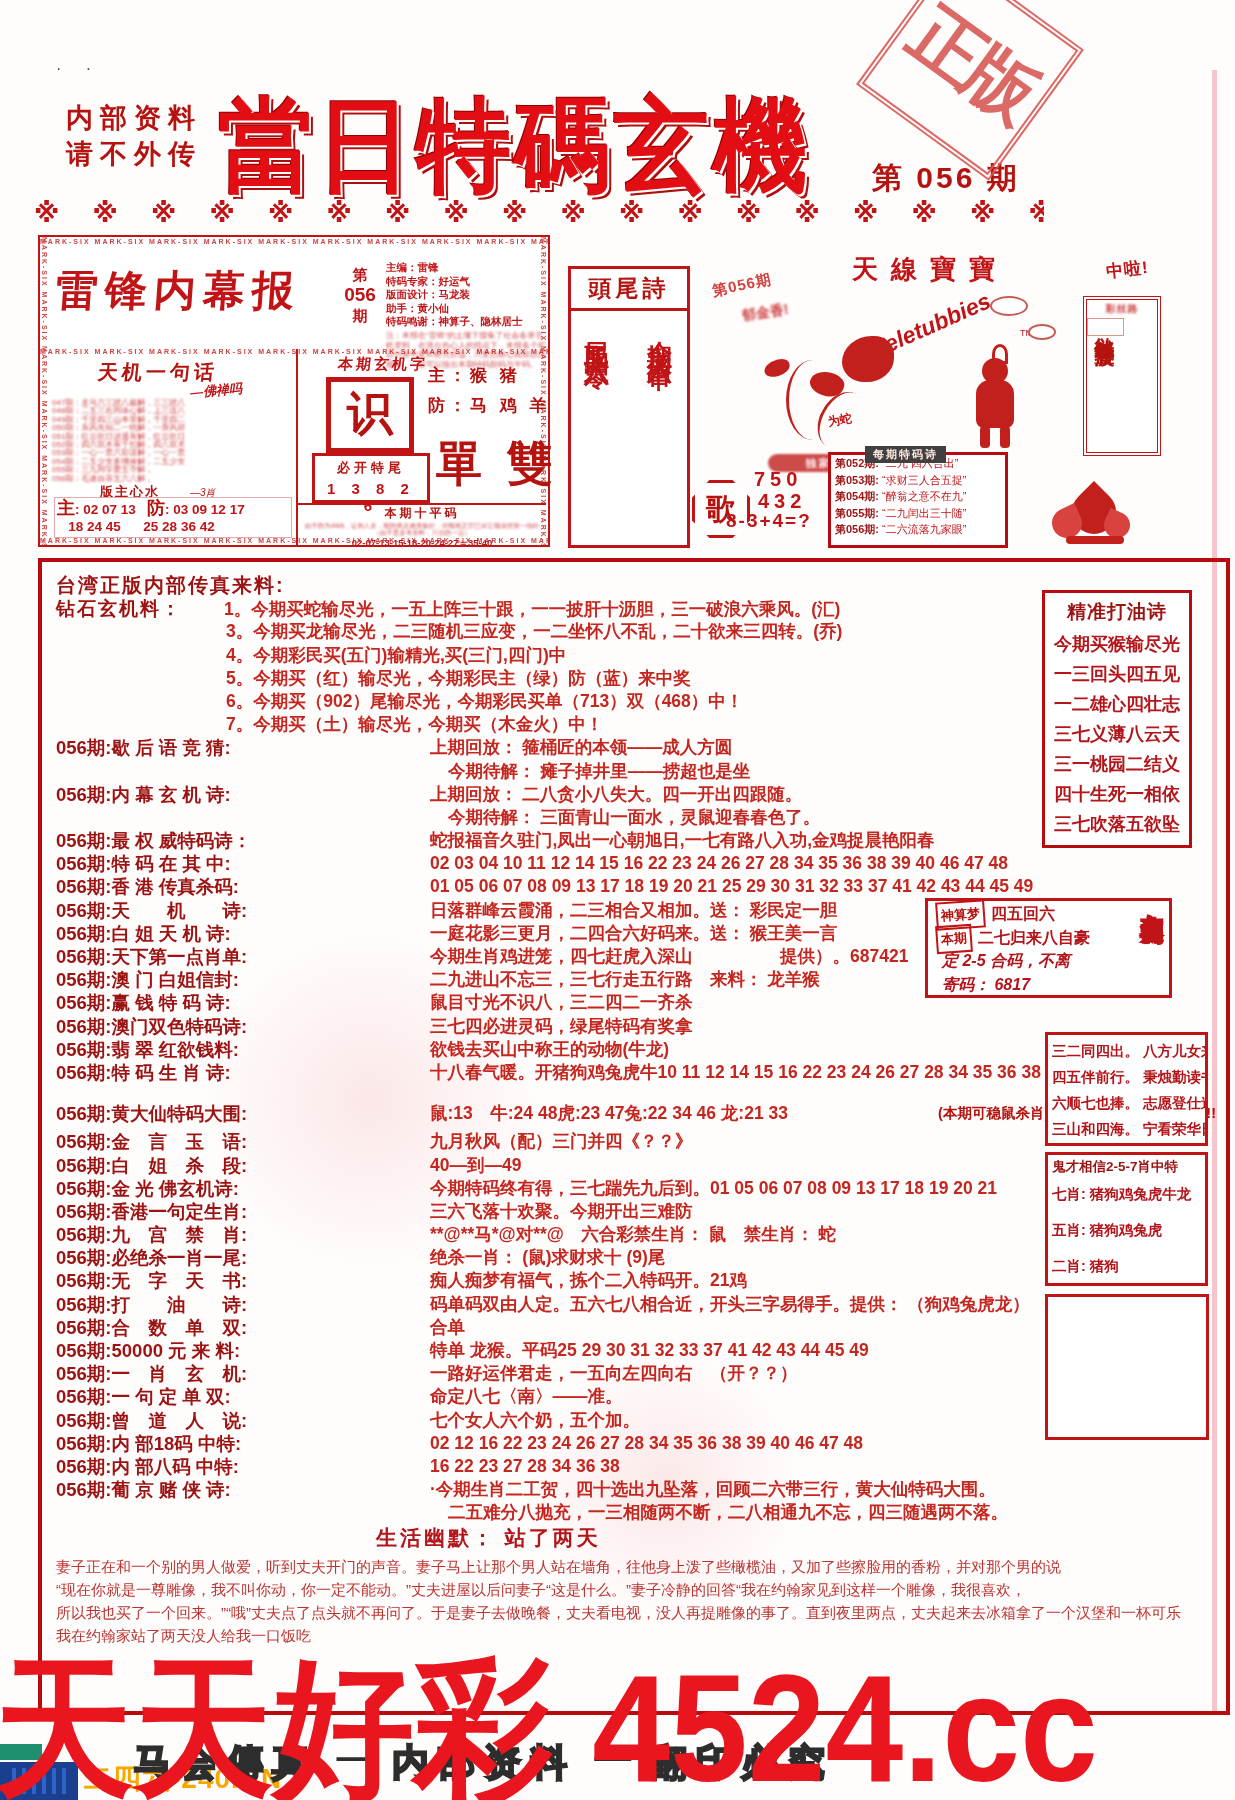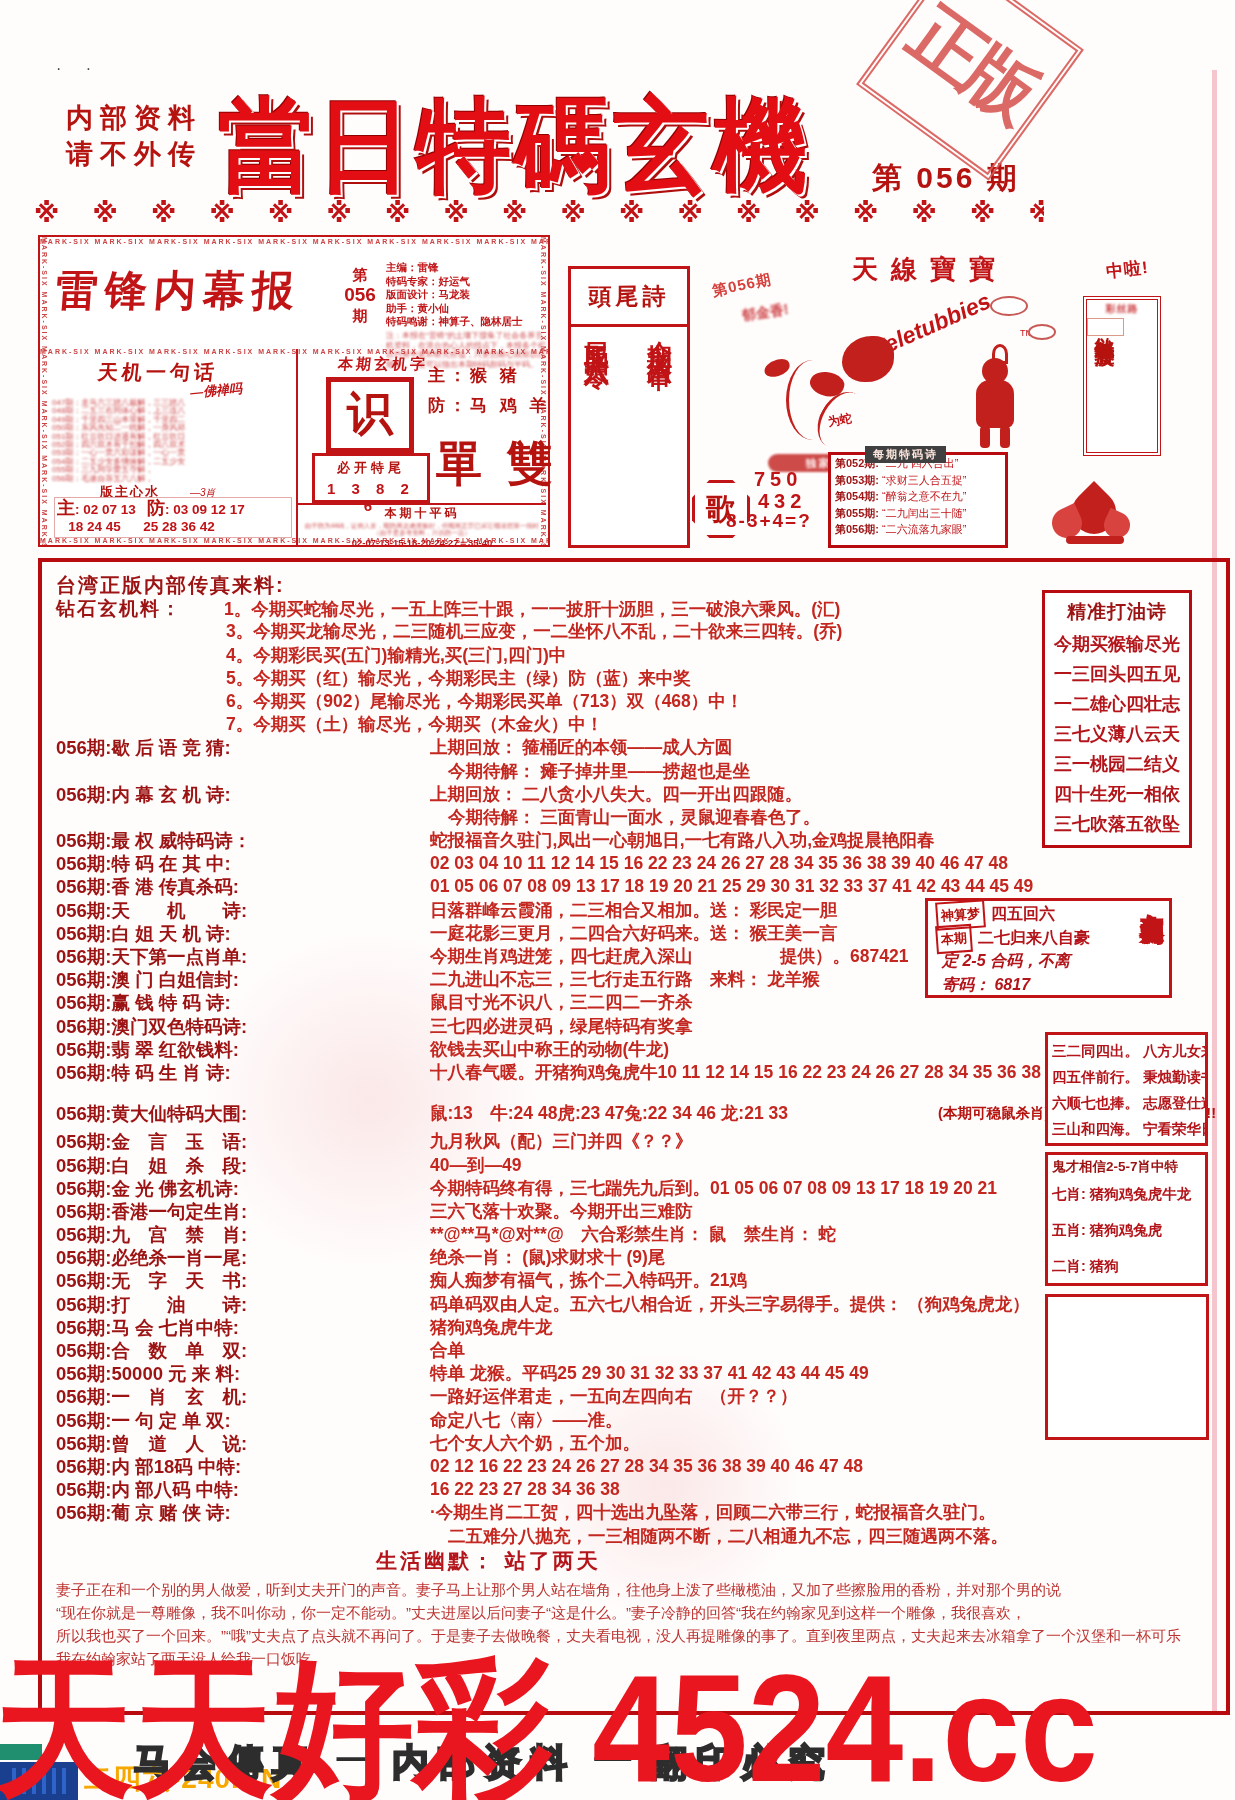--- a/index.html
+++ b/index.html
@@ -47,21 +47,21 @@
   .tail-box .t2{font-size:15px;font-weight:900;color:#c11417;letter-spacing:6px;margin-top:3px;}
   .ds{left:396px;top:196px;font-size:46px;font-weight:900;color:#b5130f;letter-spacing:6px;transform:scaleY(1.05);}
   .pm-band{left:258px;top:266px;width:248px;height:42px;border-top:2px solid #c11417;text-align:center;}
   .pm-band .p1{font-size:12px;font-weight:900;color:#b5130f;letter-spacing:3px;}
   .pm-band .p2{font-size:6.5px;line-height:7px;color:#c11417;}
   .pm-band .p3{font-size:9.5px;font-weight:bold;color:#c11417;margin-top:1px;}
 
   
   .twbox{left:568px;top:266px;width:122px;height:282px;border:3px solid #c11417;box-sizing:border-box;background:#fff;}
   .tw-title{position:absolute;left:0;top:0;width:100%;text-align:center;font-size:23px;font-weight:900;color:#b5130f;
-            border-bottom:3px solid #c11417;padding:12px 0;letter-spacing:4px;box-sizing:border-box;}
+            border-bottom:3px solid #c11417;padding:4px 0;letter-spacing:4px;box-sizing:border-box;}
   .vtext{writing-mode:vertical-rl;text-orientation:upright;}
   .tw-colR{position:absolute;right:10px;top:52px;font-size:25px;font-weight:900;color:#c11417;letter-spacing:4px;}
   .tw-colL{position:absolute;left:10px;top:52px;font-size:25px;font-weight:900;color:#c11417;letter-spacing:4px;}
   .tele{left:690px;top:240px;width:470px;height:238px;}
   .tele-issue{position:absolute;left:22px;top:36px;font-size:15px;font-weight:bold;color:#d4403c;transform:rotate(-12deg);letter-spacing:1px;}
   .tele-deco{position:absolute;left:52px;top:64px;font-size:14px;font-weight:900;color:#c11417;transform:rotate(-8deg);}
   .tele-cn{position:absolute;left:162px;top:12px;font-size:26px;font-weight:900;color:#c11417;letter-spacing:13px;}
   .tele-en{position:absolute;left:178px;top:72px;font-size:23px;font-weight:900;color:#c11417;transform:rotate(-24deg);font-style:italic;}
   .tele-tm{position:absolute;left:330px;top:88px;font-size:9px;color:#c11417;}
   .cloud{position:absolute;border:2px solid #c85a55;border-radius:50%;background:#fff;}
@@ -326,29 +326,28 @@
     <div class="gap2"></div>
     <div id="rows-b">
         <div class="line mrow nw"><span class="mlab">056期:金　言　玉　语:</span><span class="mtxt">九月秋风（配）三门并四《？？》</span></div>
         <div class="line mrow nw"><span class="mlab">056期:白　姐　杀　段:</span><span class="mtxt">40—到—49</span></div>
         <div class="line mrow nw"><span class="mlab">056期:金 光 佛玄机诗:</span><span class="mtxt">今期特码终有得，三七踹先九后到。01 05 06 07 08 09 13 17 18 19 20 21</span></div>
         <div class="line mrow nw"><span class="mlab">056期:香港一句定生肖:</span><span class="mtxt">三六飞落十欢聚。今期开出三难防</span></div>
         <div class="line mrow nw"><span class="mlab">056期:九　宫　禁　肖:</span><span class="mtxt">**@**马*@对**@　六合彩禁生肖： 鼠　禁生肖： 蛇</span></div>
         <div class="line mrow nw"><span class="mlab">056期:必绝杀一肖一尾:</span><span class="mtxt">绝杀一肖： (鼠)求财求十 (9)尾</span></div>
         <div class="line mrow nw"><span class="mlab">056期:无　字　天　书:</span><span class="mtxt">痴人痴梦有福气，拣个二入特码开。21鸡</span></div>
         <div class="line mrow nw"><span class="mlab">056期:打　　油　　诗:</span><span class="mtxt">码单码双由人定。五六七八相合近，开头三字易得手。提供： （狗鸡兔虎龙）</span></div>
-        <div class="line mrow nw"><span class="mlab">056期:马 会 七肖中特:</span><span class="mtxt">猪狗鸡兔虎牛龙</span></div>
         <div class="line mrow nw"><span class="mlab">056期:合　数　单　双:</span><span class="mtxt">合单</span></div>
         <div class="line mrow nw"><span class="mlab">056期:50000 元 来 料:</span><span class="mtxt">特单 龙猴。平码25 29 30 31 32 33 37 41 42 43 44 45 49</span></div>
         <div class="line mrow nw"><span class="mlab">056期:一　肖　玄　机:</span><span class="mtxt">一路好运伴君走，一五向左四向右　（开？？）</span></div>
         <div class="line mrow nw"><span class="mlab">056期:一 句 定 单 双:</span><span class="mtxt">命定八七〈南〉——准。</span></div>
         <div class="line mrow nw"><span class="mlab">056期:曾　道　人　说:</span><span class="mtxt">七个女人六个奶，五个加。</span></div>
         <div class="line mrow nw"><span class="mlab">056期:内 部18码 中特:</span><span class="mtxt">02 12 16 22 23 24 26 27 28 34 35 36 38 39 40 46 47 48</span></div>
         <div class="line mrow nw"><span class="mlab">056期:内 部八码 中特:</span><span class="mtxt">16 22 23 27 28 34 36 38</span></div>
-        <div class="line mrow nw"><span class="mlab">056期:葡 京 赌 侠 诗:</span><span class="mtxt">·今期生肖二工贺，四十选出九坠落，回顾二六带三行，蛇报福音久驻门。</span></div>
+        <div class="line mrow nw"><span class="mlab">056期:葡 京 赌 侠 诗:</span><span class="mtxt">·今期生肖二工贺，四十选出九坠落，回顾二六带三行，黄大仙特码大围。</span></div>
         <div class="line mcont nw">二五难分八抛充，一三相随两不断，二八相通九不忘，四三随遇两不落。</div>
       </div>
     <div class="humor nw">生活幽默： 站了两天</div>
     <div class="joke" id="joke">
         <div class="nw">妻子正在和一个别的男人做爱，听到丈夫开门的声音。妻子马上让那个男人站在墙角，往他身上泼了些橄榄油，又加了些擦脸用的香粉，并对那个男的说</div>
         <div class="nw">“现在你就是一尊雕像，我不叫你动，你一定不能动。”丈夫进屋以后问妻子“这是什么。”妻子冷静的回答“我在约翰家见到这样一个雕像，我很喜欢，</div>
         <div class="nw">所以我也买了一个回来。”“哦”丈夫点了点头就不再问了。于是妻子去做晚餐，丈夫看电视，没人再提雕像的事了。直到夜里两点，丈夫起来去冰箱拿了一个汉堡和一杯可乐</div>
         <div class="nw">我在约翰家站了两天没人给我一口饭吃</div>
       </div>
   </div>

